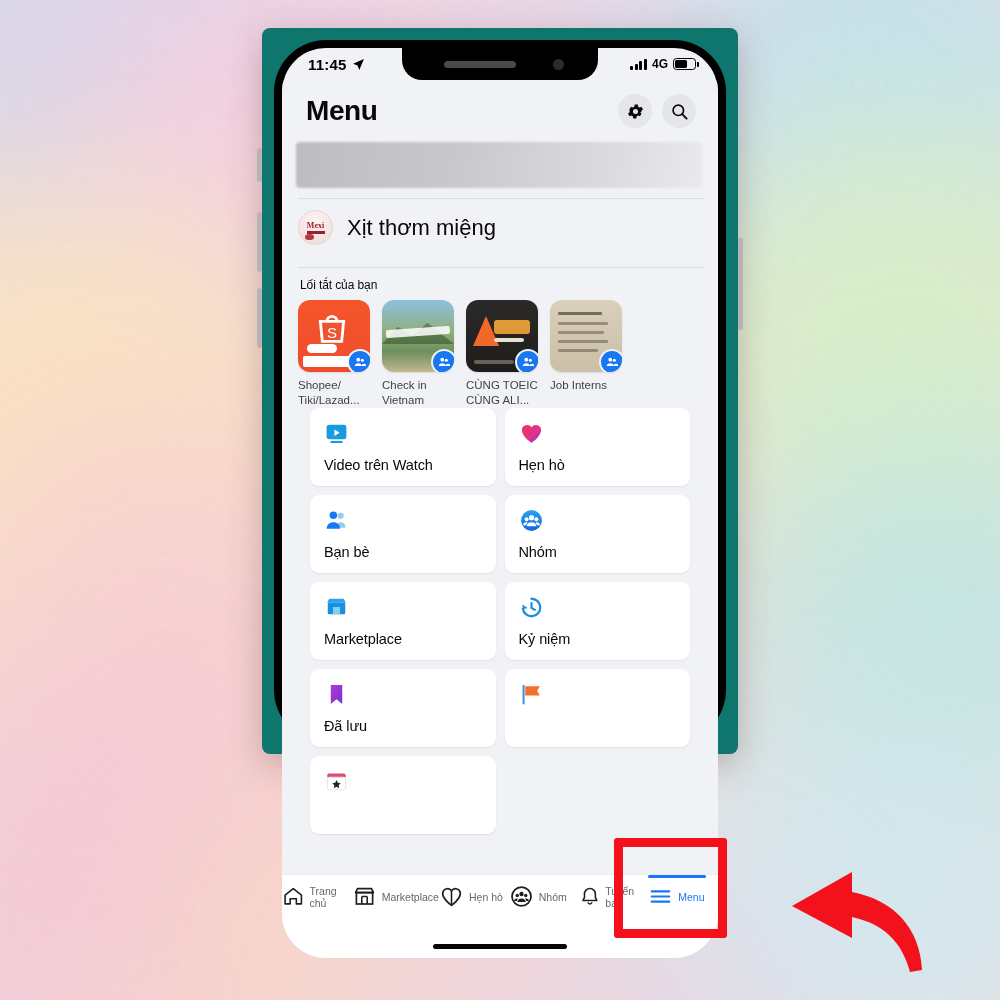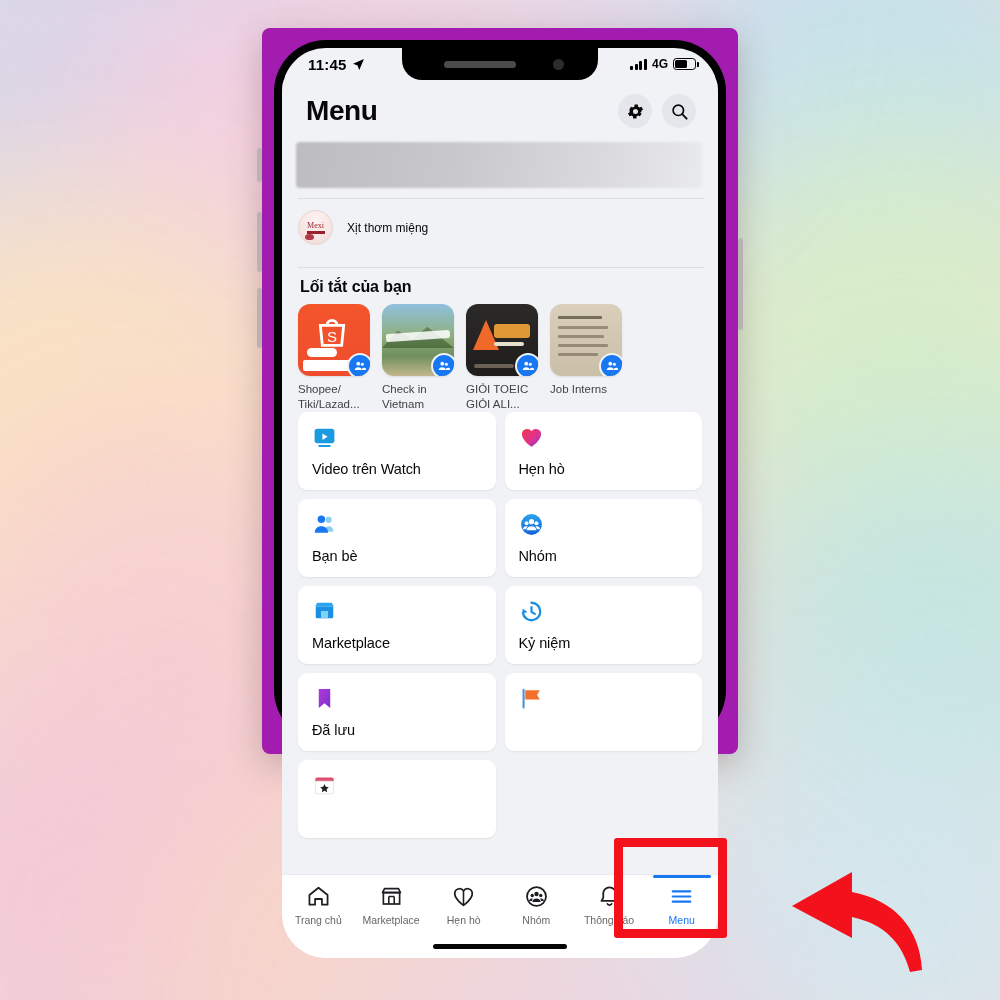--- a/index.html
+++ b/index.html
@@ -11,21 +11,21 @@
   }
 
   
   #bg { position:absolute; inset:0; overflow:hidden; }
   .blob { position:absolute; border-radius:50%; filter:blur(85px); }
 
   
   #phone {
     position:absolute; left:262px; top:28px;
     width:476px; height:726px;
-    background:#a21caf;
+    background:#0f766e;
     border-radius:8px;
     box-shadow:0 10px 34px rgba(90,60,60,.30);
   }
   #bezel-inner {
     position:absolute; left:12px; top:12px; right:12px; bottom:12px;
     background:#000; border-radius:52px;
   }
   #screen {
     position:absolute; left:20px; top:20px;
     width:436px; height:910px;
@@ -95,28 +95,28 @@
   }
   .divider { height:1px; background:#dcdee2; margin:10px 14px 0 16px; }
 
   #page-row { display:flex; align-items:center; gap:14px; padding:11px 16px 12px 16px; }
   #page-avatar {
     width:35px; height:35px; border-radius:50%; flex:none;
     background:radial-gradient(circle at 50% 30%, #fdf3f2 0%, #f6e6e4 55%, #efd9d6 100%);
     border:1px solid #e6d5d3; position:relative; overflow:hidden;
     display:flex; flex-direction:column; align-items:center; justify-content:center;
   }
-  #page-avatar .av-t { font-size:8px; color:#9d1f2e; font-weight:normal;
+  #page-avatar .av-t { font-size:8px; color:#9d1f2e; font-weight:bold;
     font-family:"Liberation Serif", serif; line-height:1; }
   #page-avatar .av-b { width:18px; height:2.5px; background:#9d1f2e; margin-top:1.5px; }
   #page-avatar .av-c { width:9px; height:6px; background:#b23a46; border-radius:50% 50% 40% 40%;
     position:absolute; bottom:4px; left:6px; }
-  #page-name { font-size:12px; color:#080809; }
-
-  .section-title { font-size:16px; font-weight:bold; color:#080809;
+  #page-name { font-size:22px; color:#080809; }
+
+  .section-title { font-size:12px; font-weight:normal; color:#080809;
     padding:10px 0 8px 18px; letter-spacing:-.1px; }
 
   
   #shortcuts { display:flex; gap:12px; padding:0 0 0 16px; }
   .sc { width:72px; flex:none; }
   .sc-thumb { width:72px; height:72px; border-radius:12px; position:relative;
     overflow:hidden; box-shadow:0 1px 2px rgba(0,0,0,.10); }
   .sc-badge {
     position:absolute; right:-3px; bottom:-3px; width:26px; height:26px; border-radius:50%;
     background:#1877f2; border:2.5px solid #f0f2f5;
@@ -135,36 +135,36 @@
   .t-check { background:linear-gradient(180deg,#8fc0de 0%,#8fae7c 45%,#6f8f5e 72%,#c3b78d 100%); }
   .t-check .mount { position:absolute; left:0; right:0; top:18px; height:26px;
     background:linear-gradient(180deg,#6d8a68,#52713f); clip-path:polygon(0 100%,22% 34%,42% 68%,63% 18%,100% 100%); }
   .t-toeic { background:linear-gradient(180deg,#2b2a28 0%,#1e1d1c 100%); }
   .t-toeic .tri { position:absolute; left:7px; top:16px; width:0; height:0;
     border-left:13px solid transparent; border-right:13px solid transparent; border-bottom:30px solid #f0692a; }
   .t-job { background:linear-gradient(180deg,#d9cfbb 0%,#cabfa7 100%); }
   .t-job .ln { position:absolute; left:8px; height:2.5px; border-radius:1px; background:rgba(90,80,62,.5); }
 
   
-  #grid { display:grid; grid-template-columns:1fr 1fr; gap:9px; padding:0 16px; }
+  #grid { display:grid; grid-template-columns:1fr 1fr; gap:9px; padding:0 28px; }
   .card {
     background:#fff; border-radius:9px; padding:13px 13px 13px 14px;
     height:78px; box-shadow:0 1px 2px rgba(0,0,0,.07);
     display:flex; flex-direction:column; justify-content:space-between;
   }
   .card-label { font-size:14.5px; color:#080809; letter-spacing:-.1px; }
   .card-icon { width:25px; height:25px; }
 
   
   #tabbar {
     position:absolute; left:0; right:0; bottom:0; height:84px;
     background:#fff; border-top:1px solid #e8eaed;
     display:flex; align-items:flex-start; padding-top:9px; z-index:30;
   }
-  .tab { flex:1; display:flex; flex-direction:column; align-items:center; gap:5px; position:relative; }
+  .tab { flex:1; display:flex; flex-direction:row; align-items:center; gap:5px; position:relative; }
   .tab-label { font-size:10.5px; color:#65676b; }
   .tab.active .tab-label { color:#1877f2; }
   .tab-ind { position:absolute; top:-9px; width:58px; height:2.5px;
     background:#1877f2; border-radius:2px; }
   #home-indicator {
     position:absolute; bottom:9px; left:50%; transform:translateX(-50%);
     width:134px; height:5px; background:#050505; border-radius:3px;
   }
 
   
@@ -306,21 +306,21 @@
             <span style="position:absolute;left:8px;bottom:8px;width:40px;height:4px;background:#6b6055;border-radius:2px"></span>
             <div class="sc-badge">
               <svg width="14" height="14" viewBox="0 0 24 24">
                   <circle cx="9" cy="8" r="3.2" fill="#fff"></circle>
                   <circle cx="16" cy="9" r="2.6" fill="#fff"></circle>
                   <path d="M3 19c0-3.2 2.7-5 6-5s6 1.8 6 5z" fill="#fff"></path>
                   <path d="M14.6 19c.2-2.6 2-4 4.4-4 1.4 0 2.6.5 3 1.4.3.8.3 1.8.3 2.6z" fill="#fff"></path>
                 </svg>
             </div>
           </div>
-          <div class="sc-label">GIỎI TOEIC GIỎI ALI...</div>
+          <div class="sc-label">CÙNG TOEIC CÙNG ALI...</div>
         </div>
 
         <div class="sc">
           <div class="sc-thumb t-job">
             <span class="ln" style="top:12px;width:44px;height:3px;background:rgba(80,70,55,.72)"></span>
             <span class="ln" style="top:22px;width:50px"></span>
             <span class="ln" style="top:31px;width:46px"></span>
             <span class="ln" style="top:40px;width:50px"></span>
             <span class="ln" style="top:49px;width:40px"></span>
             <div class="sc-badge">
@@ -483,21 +483,21 @@
           <path d="M19.1 16.4c0-1.5-1.1-2.5-2.6-2.5-.4 0-.8.1-1.1.2.6.6 1 1.4 1.1 2.3z" fill="#1c1e21"></path>
         </svg>
         <span class="tab-label">Nhóm</span>
       </div>
 
       <div class="tab">
         <svg width="25" height="25" viewBox="0 0 24 24">
           <path d="M12 3.2a6 6 0 0 1 6 6v4l1.7 3.1H4.3L6 13.2v-4a6 6 0 0 1 6-6z" fill="none" stroke="#1c1e21" stroke-width="1.7" stroke-linejoin="round"></path>
           <path d="M9.7 18.5a2.4 2.4 0 0 0 4.6 0" fill="none" stroke="#1c1e21" stroke-width="1.6"></path>
         </svg>
-        <span class="tab-label">Thông báo</span>
+        <span class="tab-label">Tuyển báo</span>
       </div>
 
       <div class="tab active">
         <span class="tab-ind"></span>
         <svg width="25" height="25" viewBox="0 0 24 24">
           <line x1="3.6" y1="7" x2="20.4" y2="7" stroke="#1877f2" stroke-width="2.1" stroke-linecap="round"></line>
           <line x1="3.6" y1="12" x2="20.4" y2="12" stroke="#1877f2" stroke-width="2.1" stroke-linecap="round"></line>
           <line x1="3.6" y1="17" x2="20.4" y2="17" stroke="#1877f2" stroke-width="2.1" stroke-linecap="round"></line>
         </svg>
         <span class="tab-label">Menu</span>

